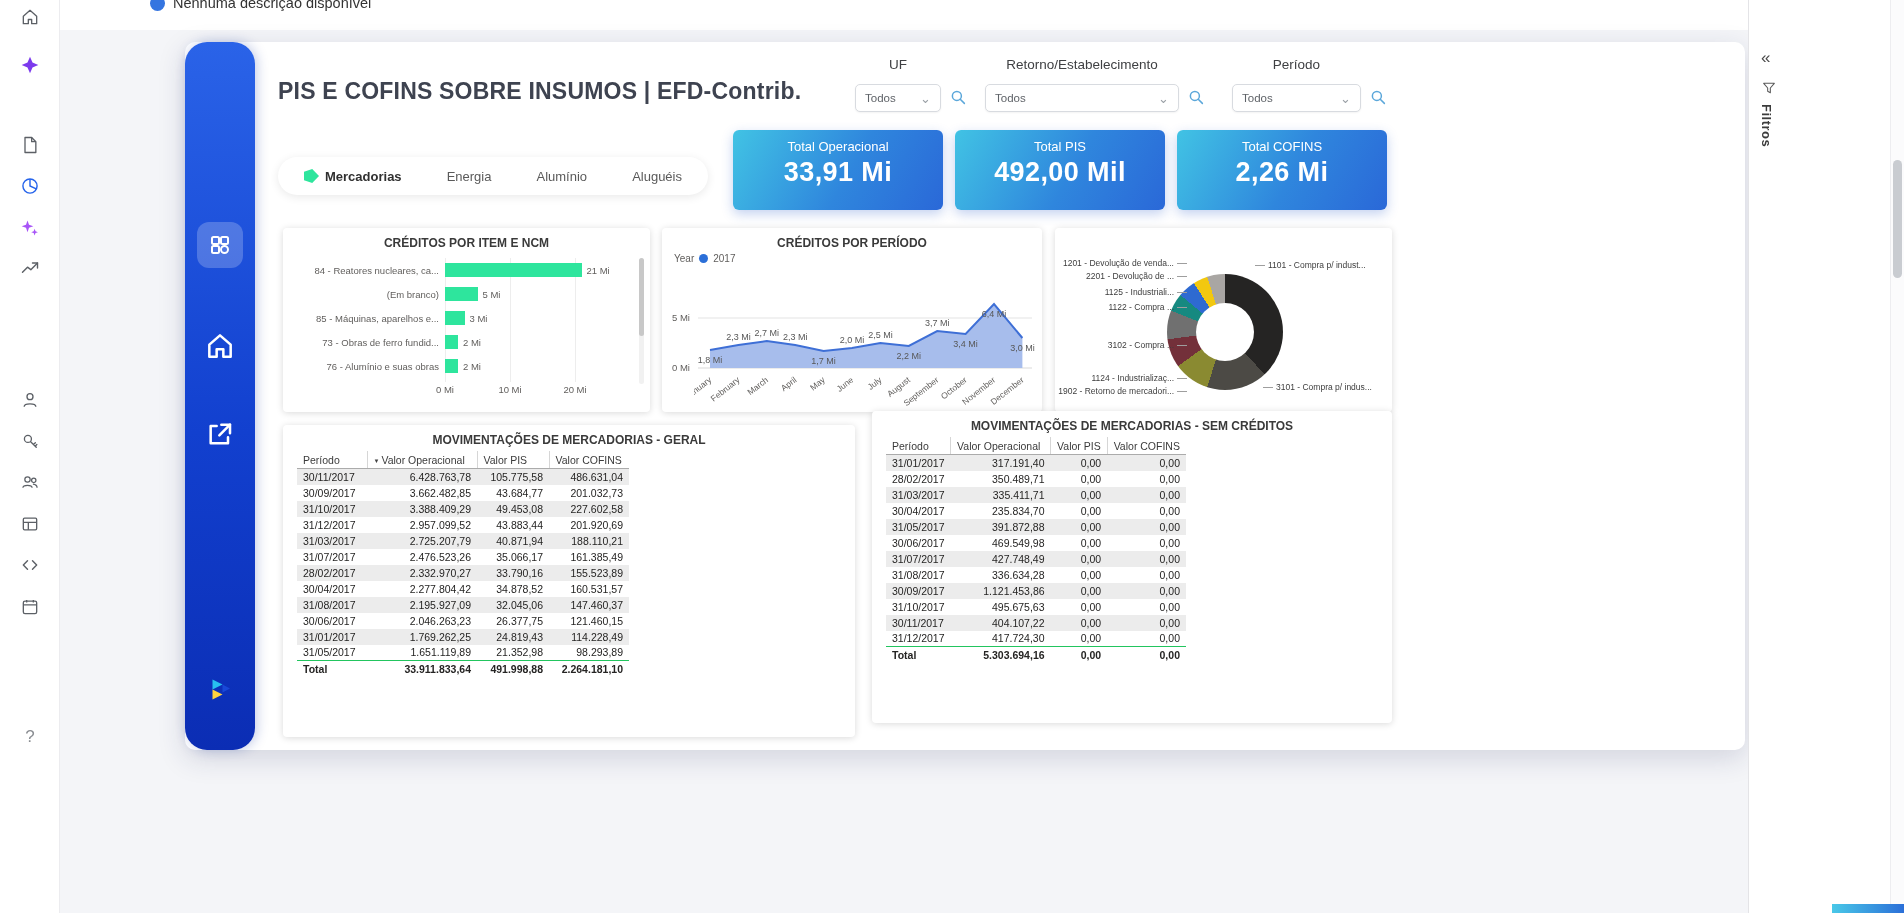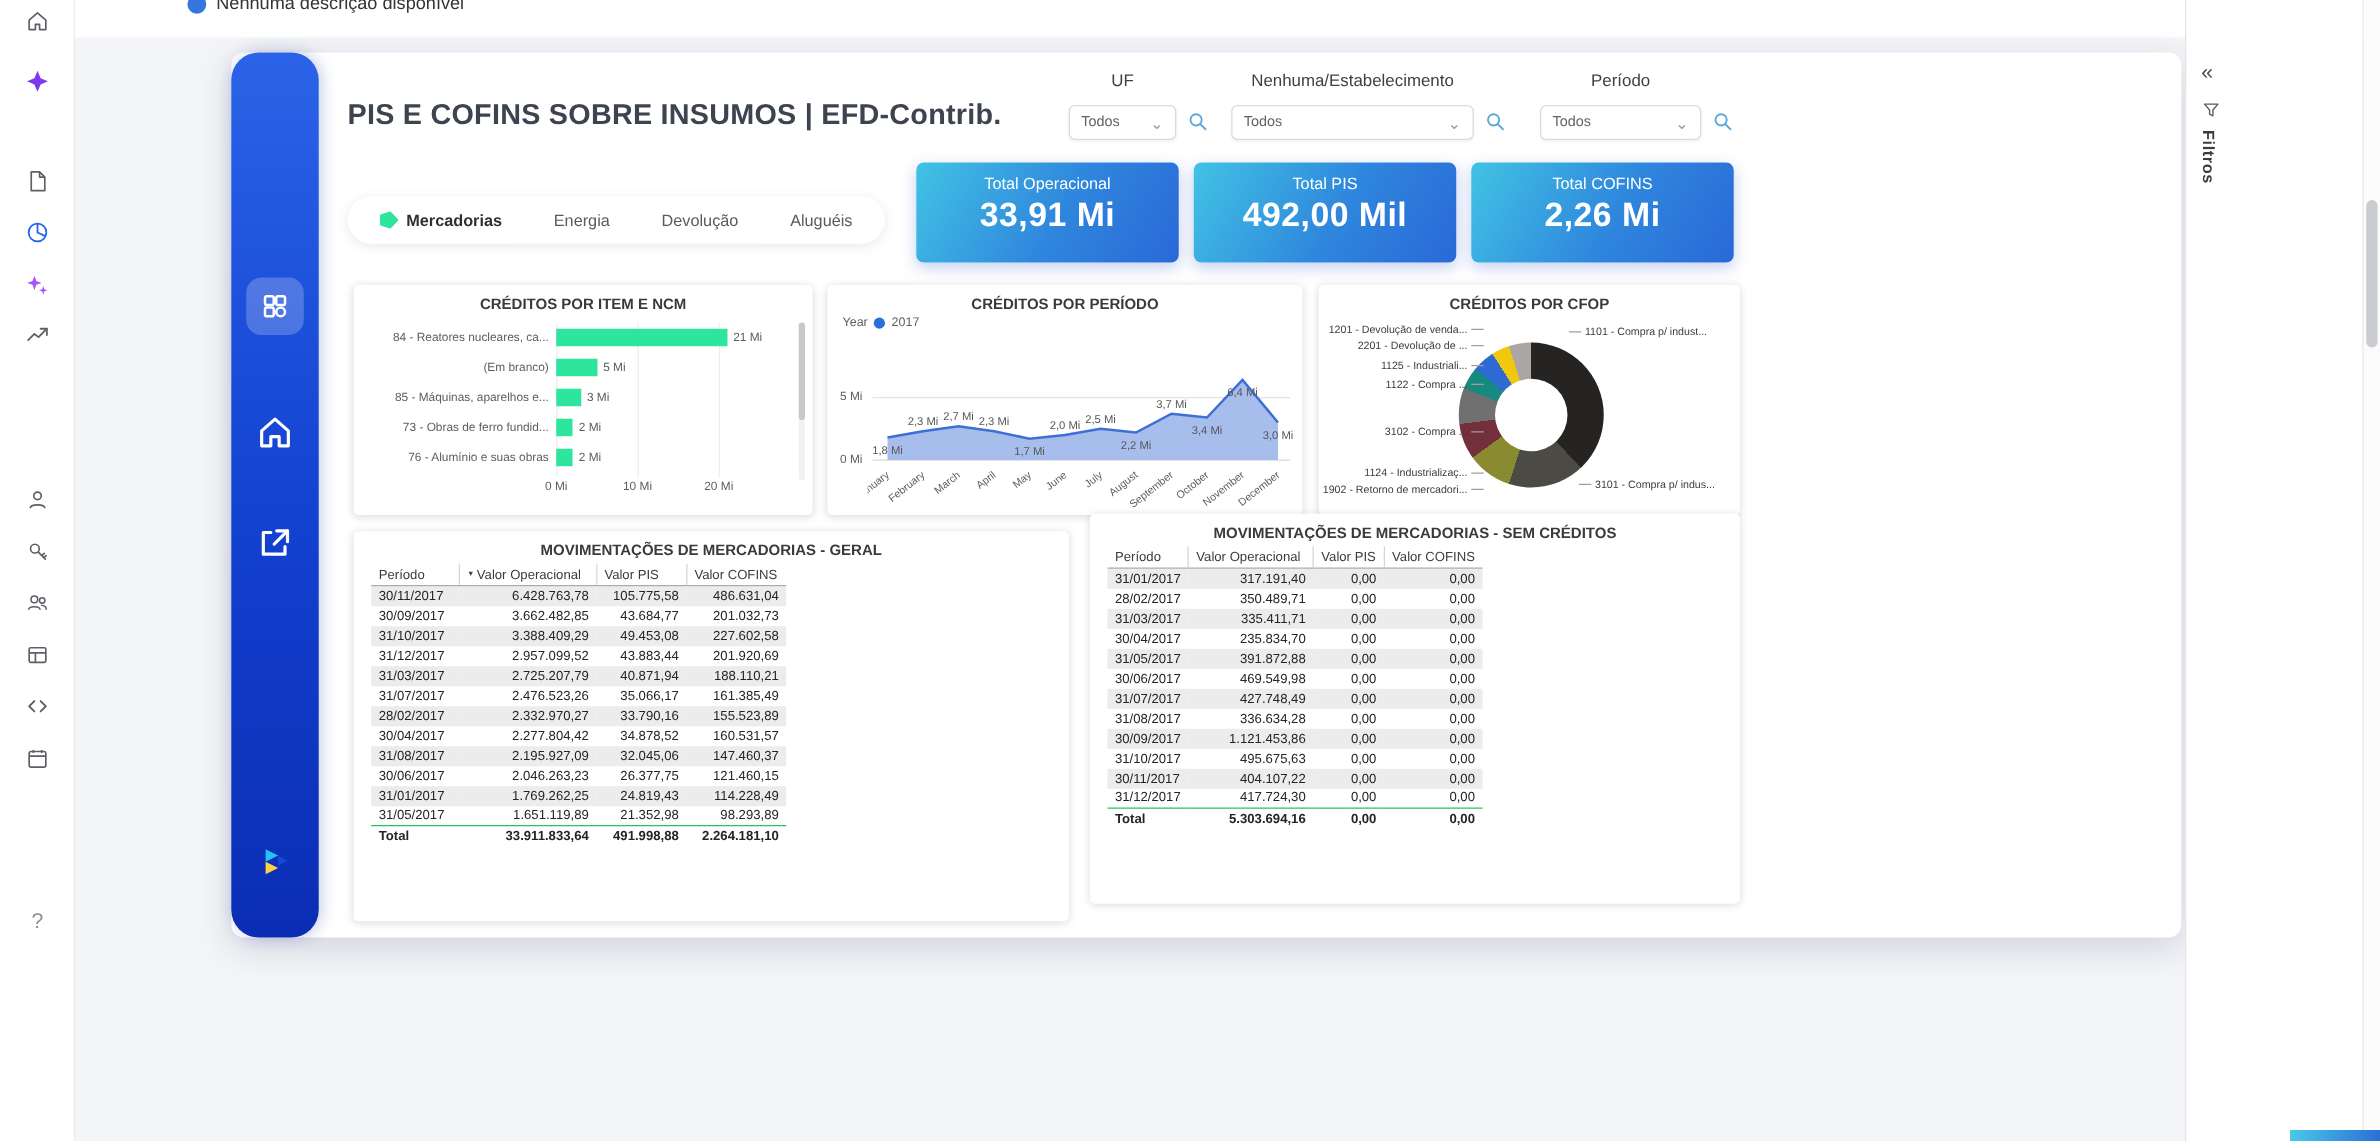--- a/index.html
+++ b/index.html
@@ -252,21 +252,21 @@
     <div class="dropdown" style="left:670px;width:86px">
       <span>Todos</span>
       <span class="chev">⌄</span>
     </div>
     <button class="search-btn" style="left:763px">
       <svg viewBox="0 0 24 24">
           <circle cx="10.5" cy="10.5" r="6"></circle>
           <path d="M15 15 L20.5 20.5"></path>
         </svg></button>
 
-    <div class="filter-label" style="left:800px;width:194px">Nenhuma/Estabelecimento</div>
+    <div class="filter-label" style="left:800px;width:194px">Retorno/Estabelecimento</div>
     <div class="dropdown" style="left:800px;width:194px">
       <span>Todos</span>
       <span class="chev">⌄</span>
     </div>
     <button class="search-btn" style="left:1001px">
       <svg viewBox="0 0 24 24">
           <circle cx="10.5" cy="10.5" r="6"></circle>
           <path d="M15 15 L20.5 20.5"></path>
         </svg></button>
 
@@ -283,21 +283,21 @@
 
     <nav class="tabs">
       <div class="tab active">
         <span class="tab-icon"></span>
         <span>Mercadorias</span>
       </div>
       <div class="tab">
         <span>Energia</span>
         </div>
       <div class="tab">
-        <span>Devolução</span>
+        <span>Alumínio</span>
         </div>
       <div class="tab">
         <span>Aluguéis</span>
         </div>
     </nav>
 
     <div class="kpi" style="left:548px">
       <div class="kpi-label">Total Operacional</div>
       <div class="kpi-value">33,91 Mi</div>
     </div>
@@ -399,21 +399,20 @@
           <text x="271.6" y="71" text-anchor="middle" font-size="9" fill="#575757">3,4 Mi</text>
           <text x="273.6" y="105" text-anchor="end" font-size="8.5" fill="#605e5c" transform="rotate(-38 273.6 105)">October</text>
           <text x="300" y="41" text-anchor="middle" font-size="9" fill="#575757">6,4 Mi</text>
           <text x="302" y="105" text-anchor="end" font-size="8.5" fill="#605e5c" transform="rotate(-38 302 105)">November</text>
           <text x="328.4" y="75" text-anchor="middle" font-size="9" fill="#575757">3,0 Mi</text>
           <text x="330.4" y="105" text-anchor="end" font-size="8.5" fill="#605e5c" transform="rotate(-38 330.4 105)">December</text>
         </svg>
     </div>
 
     <div class="card" style="left:870px;top:186px;width:337px;height:184px">
-      <div class="card-title">CRÉDITOS POR CFOP</div>
       <div class="donut" id="donut" style="background: conic-gradient(rgb(37, 36, 35) 0deg, rgb(37, 36, 35) 136.8deg, rgb(76, 74, 69) 136.8deg, rgb(76, 74, 69) 198deg, rgb(138, 138, 49) 198deg, rgb(138, 138, 49) 234deg, rgb(115, 48, 58) 234deg, rgb(115, 48, 58) 262.8deg, rgb(112, 112, 112) 262.8deg, rgb(112, 112, 112) 291.6deg, rgb(22, 137, 128) 291.6deg, rgb(22, 137, 128) 309.6deg, rgb(46, 106, 209) 309.6deg, rgb(46, 106, 209) 327.6deg, rgb(242, 200, 15) 327.6deg, rgb(242, 200, 15) 342deg, rgb(169, 166, 163) 342deg, rgb(169, 166, 163) 360deg);">
           <div class="hole"></div>
         </div>
       <div id="cfop-labels">
           <div class="cfop-label cfop-right" style="top: 32px; left: 200px;">
             <span class="leader"></span>
             <span>1101 - Compra p/ indust...</span>
           </div>
           <div class="cfop-label cfop-right" style="top: 154px; left: 208px;">
             <span class="leader"></span>

